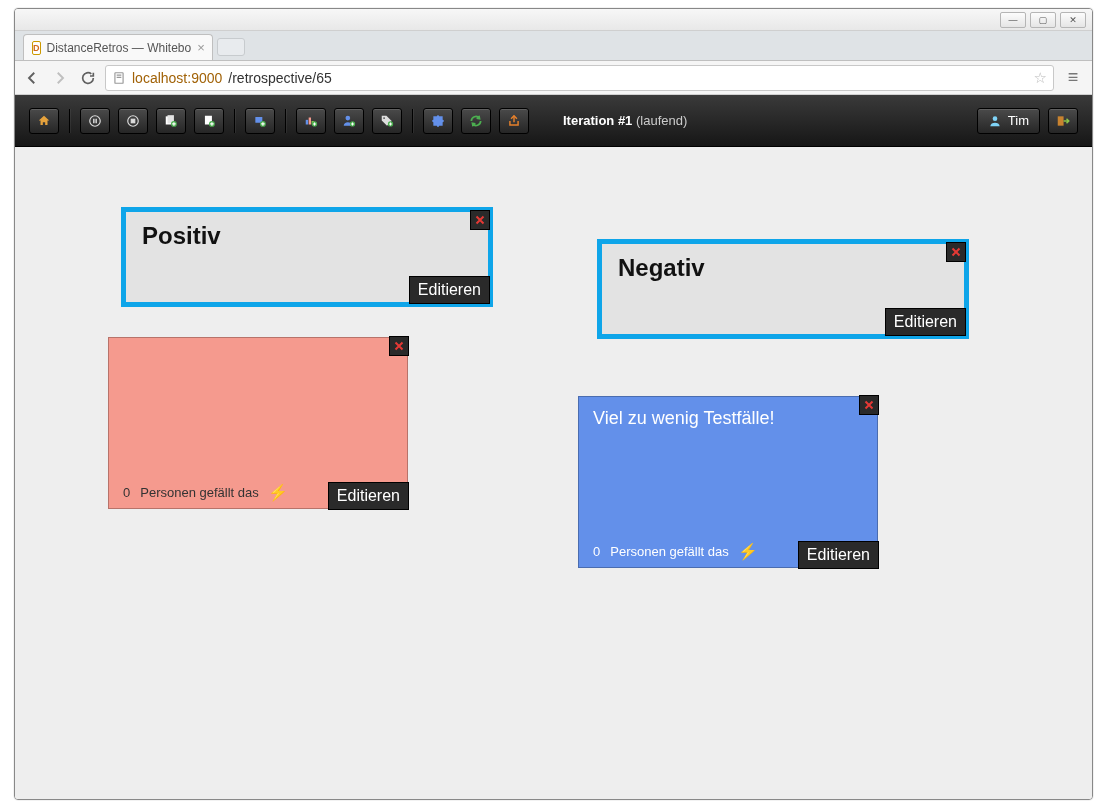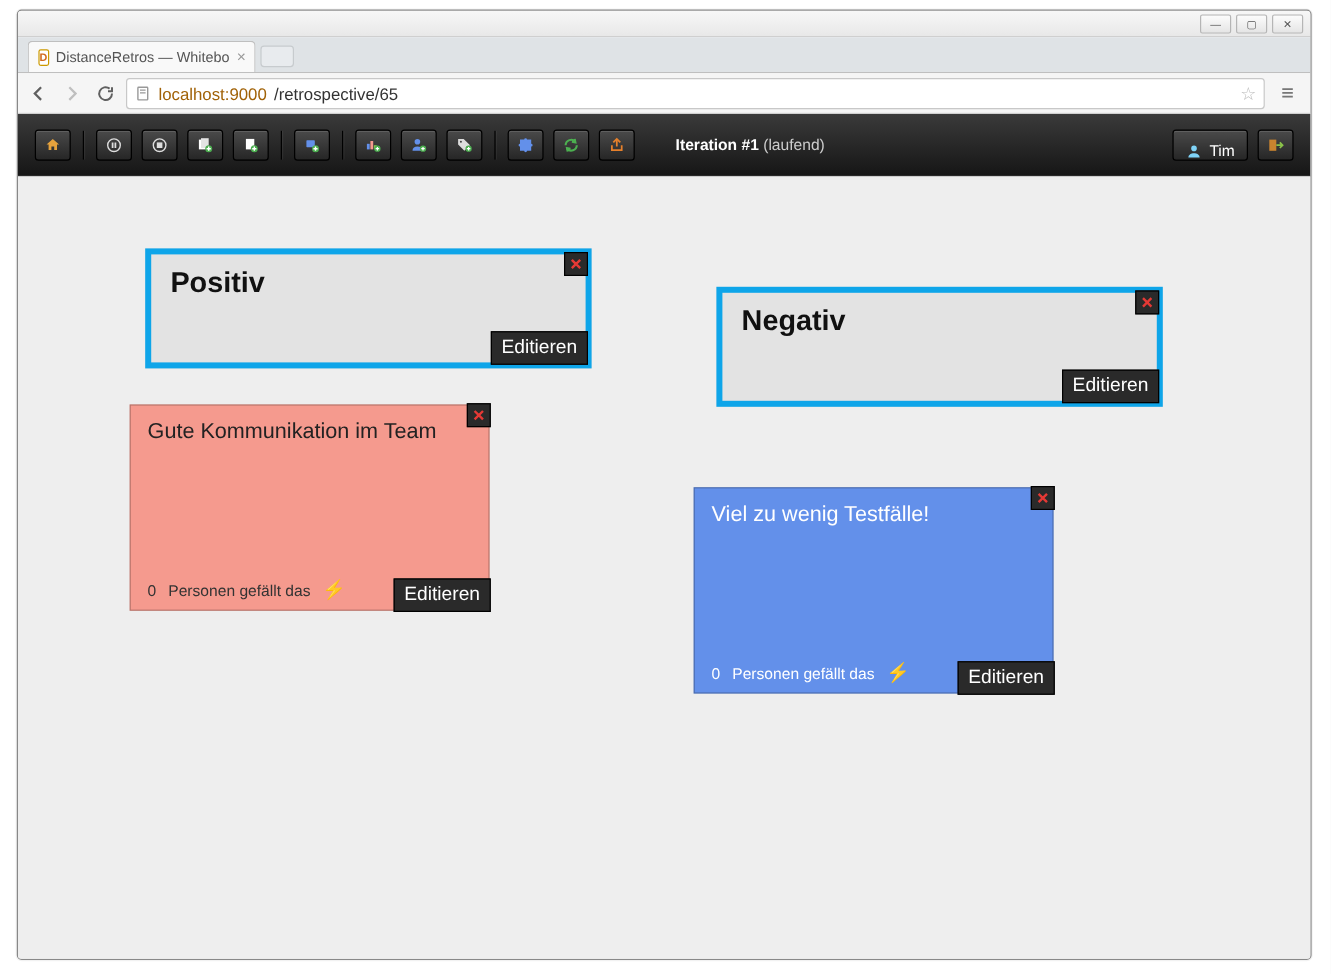--- a/index.html
+++ b/index.html
@@ -162,21 +162,21 @@
     margin: 0 6px;
     box-shadow: 1px 0 0 rgba(255,255,255,.06);
   }
   .at-title {
     margin-left: 30px;
     font-weight: bold;
   }
   .at-title .sub { font-weight: normal; color:#ccc;}
   .at-spacer { flex:1; }
   .at-user {
-    display:flex;align-items:flex-end;gap:6px;
+    display:flex;align-items:center;gap:6px;
     padding: 0 10px;
     height:26px;
     background: linear-gradient(#4a4a4a,#262626);
     border:1px solid #000;border-radius:3px;
     box-shadow: inset 0 1px 0 rgba(255,255,255,.12);
   }
 
   
   .canvas {
     position: relative;
@@ -421,35 +421,34 @@
       <h2>Negativ</h2>
       <div class="close-x">
         <svg viewBox="0 0 24 24">
             <path d="M5 5l14 14M19 5L5 19" stroke="#e53935" stroke-width="4"></path>
           </svg>
       </div>
       <button class="edit-btn">Editieren</button>
     </div>
 
     <div class="card red" style="left:93px; top:190px; width:300px; height:172px;">
-      <div class="title">Gute Kommunikation im Team</div>
       <div class="close-x">
         <svg viewBox="0 0 24 24">
             <path d="M5 5l14 14M19 5L5 19" stroke="#e53935" stroke-width="4"></path>
           </svg>
       </div>
       <div class="footer">
         <span>0</span>
         <span>Personen gefällt das</span>
         <span class="bolt">⚡</span>
       </div>
       <button class="edit-btn">Editieren</button>
     </div>
 
-    <div class="card blue" style="left:563px; top:249px; width:300px; height:172px;margin-top:10px;">
+    <div class="card blue" style="left:563px; top:249px; width:300px; height:172px;">
       <div class="title">Viel zu wenig Testfälle!</div>
       <div class="close-x">
         <svg viewBox="0 0 24 24">
             <path d="M5 5l14 14M19 5L5 19" stroke="#e53935" stroke-width="4"></path>
           </svg>
       </div>
       <div class="footer">
         <span>0</span>
         <span>Personen gefällt das</span>
         <span class="bolt">⚡</span>

